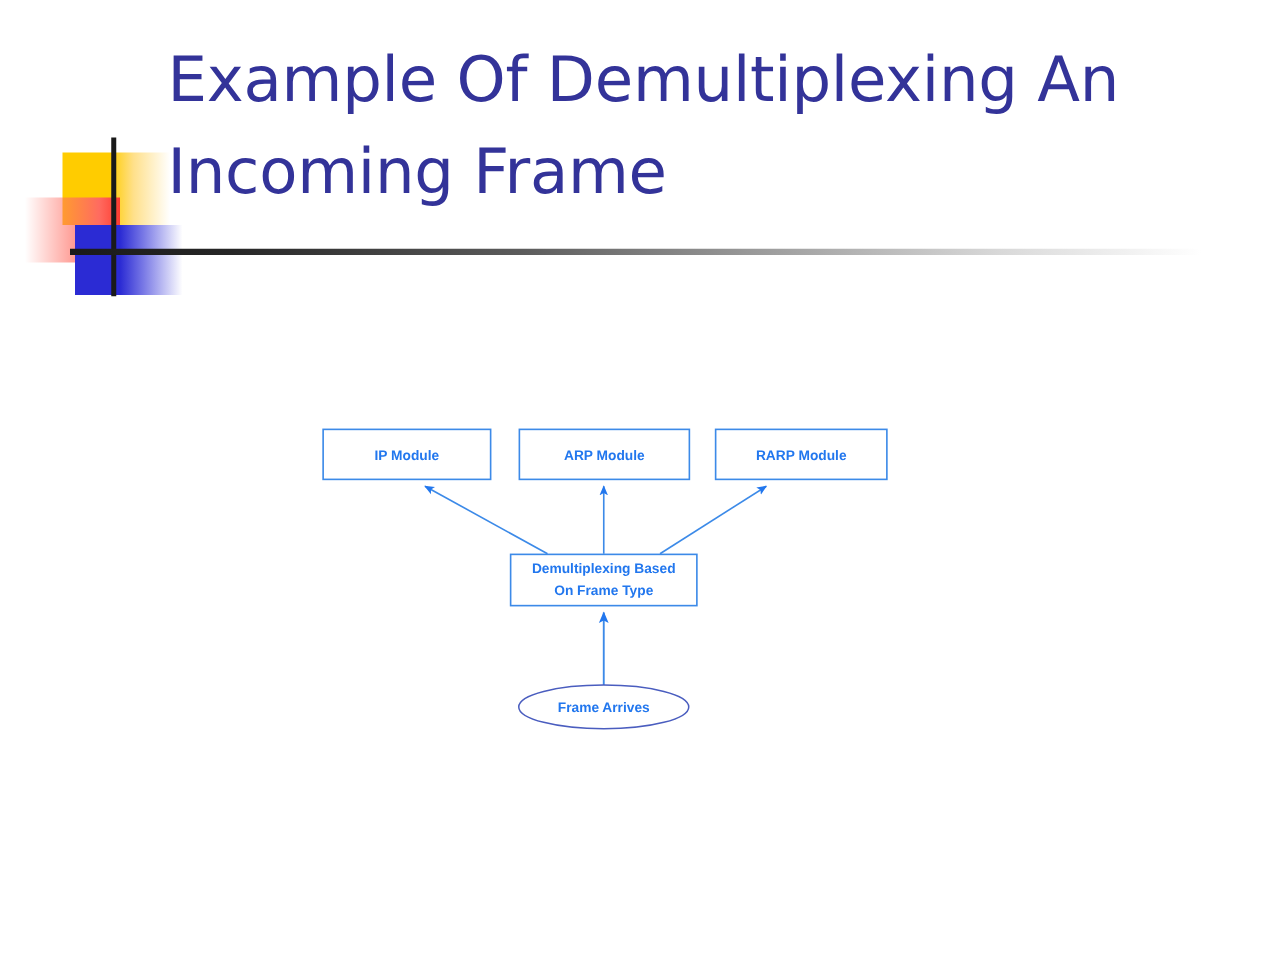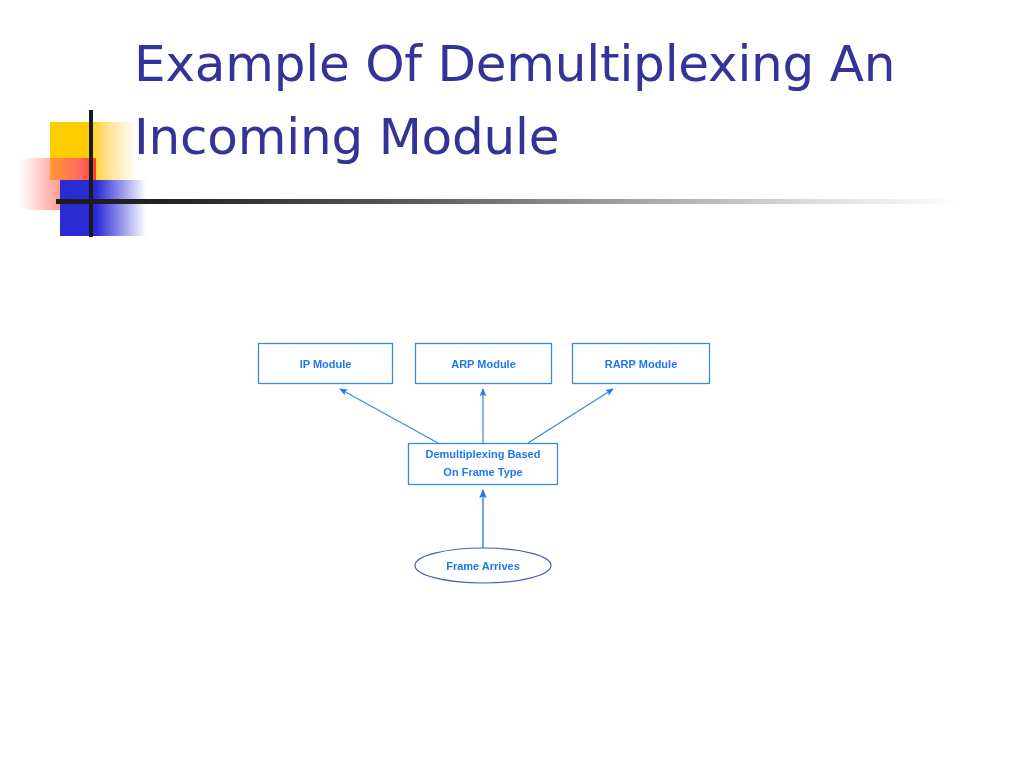--- a/index.html
+++ b/index.html
@@ -106,21 +106,21 @@
 
   <div id="deco">
     <div class="sq" id="sq-yellow"></div>
     <div class="sq" id="sq-red"></div>
     <div class="sq" id="sq-blue"></div>
     <div id="deco-vline"></div>
     <div id="deco-hline"></div>
   </div>
 
   <div id="title-block">
-    <h1 id="slide-title">Example Of Demultiplexing An Incoming Module</h1>
+    <h1 id="slide-title">Example Of Demultiplexing An Incoming Frame</h1>
   </div>
 
   <div id="diagram">
     <svg width="1024" height="768" viewBox="0 0 1024 768" xmlns="http://www.w3.org/2000/svg">
       <defs>
         <marker id="arrowhead" markerWidth="7" markerHeight="7" refX="5.6" refY="3" orient="auto" markerUnits="strokeWidth">
           <path d="M0,0.4 L6.2,3 L0,5.6 L1.4,3 Z" fill="#2277EE"></path>
         </marker>
       </defs>
 

